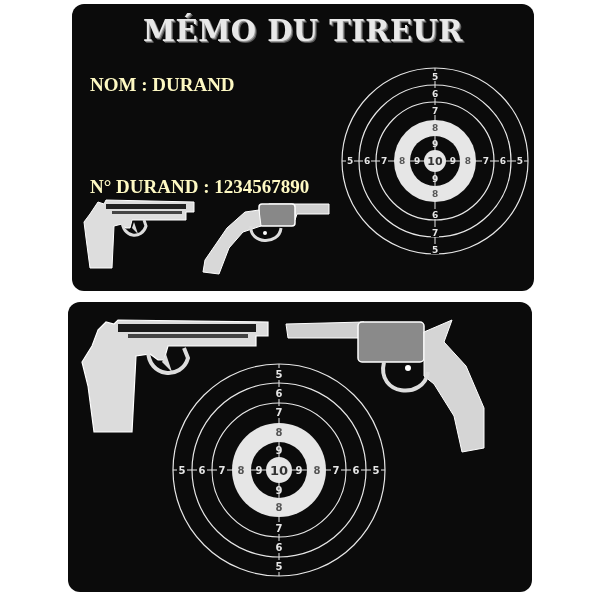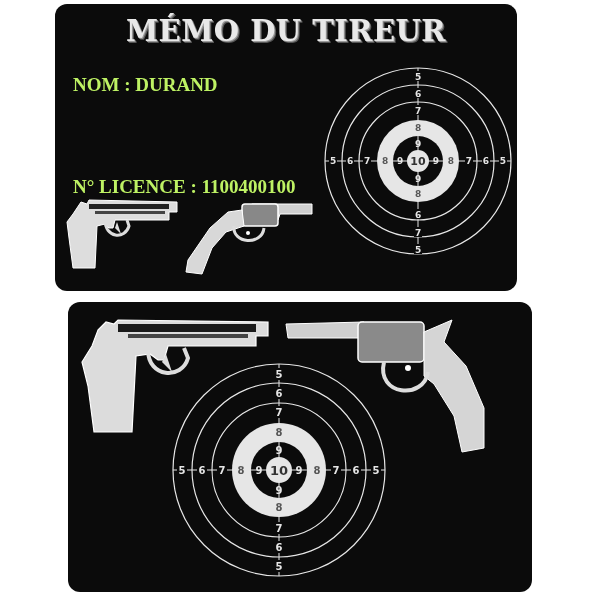--- a/index.html
+++ b/index.html
@@ -1,37 +1,37 @@
 <!DOCTYPE html>
 <html><head>
 <meta charset="utf-8">
 <style>
   html, body { margin:0; padding:0; background:#ffffff; }
   body { width:600px; height:600px; position:relative; overflow:hidden; font-family:"Liberation Serif", serif; }
   .card { position:absolute; background:#0b0b0b; border-radius:12px; overflow:hidden; }
-  #card1 { left:55px; top:4px; width:462px; height:287px; }
+  #card1 { left:72px; top:4px; width:462px; height:287px; }
   #card2 { left:68px; top:302px; width:464px; height:290px; }
   .title { position:absolute; left:0; right:0; top:10px; text-align:center; font-family:"DejaVu Serif", serif; font-weight:bold; font-size:29px; color:#e8e8e8; letter-spacing:0.5px; text-shadow:1px 1px 0 #9a9a9a, 2px 2px 0 #555; }
-  .info { position:absolute; left:18px; color:#bef264; font-family:"Liberation Serif", serif; font-weight:bold; font-size:19px; white-space:nowrap; }
+  .info { position:absolute; left:18px; color:#fef9c3; font-family:"Liberation Serif", serif; font-weight:bold; font-size:19px; white-space:nowrap; }
   .info .lbl, .info .val { display:inline; }
   .target { position:absolute; }
   .target svg { display:block; }
   .gun { position:absolute; }
 </style>
 </head>
 <body>
 
 <div class="card" id="card1">
   <div class="title">MÉMO DU TIREUR</div>
 
   <div class="info" style="top:70px;">
     <span class="lbl">NOM : </span><span class="val">DURAND</span>
   </div>
   <div class="info" style="top:172px;">
-    <span class="lbl">N° LICENCE : </span><span class="val">1100400100</span>
+    <span class="lbl">N° DURAND : </span><span class="val">1234567890</span>
   </div>
 
   <div class="gun" style="left:10px; top:194px;">
     <svg width="115" height="80" viewBox="0 0 115 80">
       <path d="M12 10 L16 4 L22 6 L24 2 L112 4 L112 14 L104 14 L104 22 L50 22 L48 30 L44 30 L40 26 L32 28 L30 70 L8 70 L4 40 L2 24 L8 16 Z" fill="#ddd" stroke="#fff" stroke-width="1"></path>
       <path d="M40 22 C40 40 60 42 64 28 L62 22" fill="none" stroke="#ddd" stroke-width="3"></path>
       <rect x="24" y="6" width="80" height="5" fill="#222"></rect>
       <rect x="30" y="13" width="70" height="3" fill="#444"></rect>
       <path d="M52 24 L56 36 L50 30 Z" fill="#ddd"></path>
     </svg>

